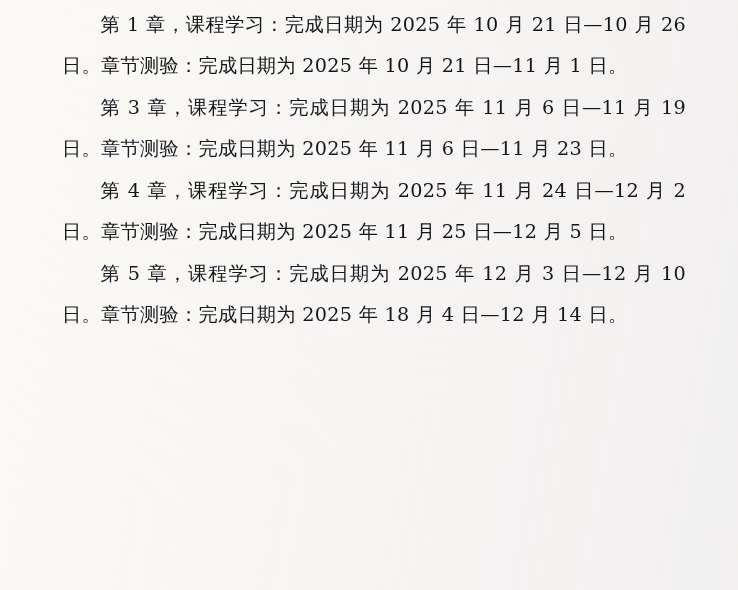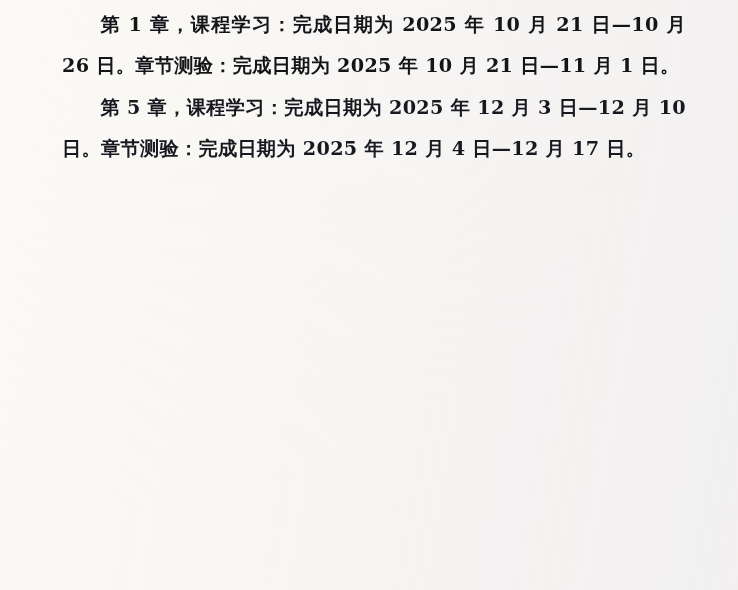--- a/index.html
+++ b/index.html
@@ -34,29 +34,30 @@
   }
   .para {
     margin: 0 0 1px 0;
     text-indent: 2em;
     font-size: 19.2px;
     line-height: 41px;
     letter-spacing: 0.3px;
     text-align: justify;
     text-justify: inter-ideograph;
     color: #15161a;
-    font-weight: bold;
   }
   .para:last-child {
     margin-bottom: 0;
   }
   
   .para:nth-child(odd) { color: #141519; }
   .para:nth-child(even) { color: #171820; }
 </style>
 </head>
 <body>
 
 <div class="page">
   <p class="para">第 1 章，课程学习：完成日期为 2025 年 10 月 21 日—10 月 26 日。章节测验：完成日期为 2025 年 10 月 21 日—11 月 1 日。</p>
-  <p class="para">第 5 章，课程学习：完成日期为 2025 年 12 月 3 日—12 月 10 日。章节测验：完成日期为 2025 年 12 月 4 日—12 月 17 日。</p>
+  <p class="para">第 3 章，课程学习：完成日期为 2025 年 11 月 6 日—11 月 19 日。章节测验：完成日期为 2025 年 11 月 6 日—11 月 23 日。</p>
+  <p class="para">第 4 章，课程学习：完成日期为 2025 年 11 月 24 日—12 月 2 日。章节测验：完成日期为 2025 年 11 月 25 日—12 月 5 日。</p>
+  <p class="para">第 5 章，课程学习：完成日期为 2025 年 12 月 3 日—12 月 10 日。章节测验：完成日期为 2025 年 18 月 4 日—12 月 14 日。</p>
 </div>
 <div class="paper-overlay"></div>
 
 </body></html>

